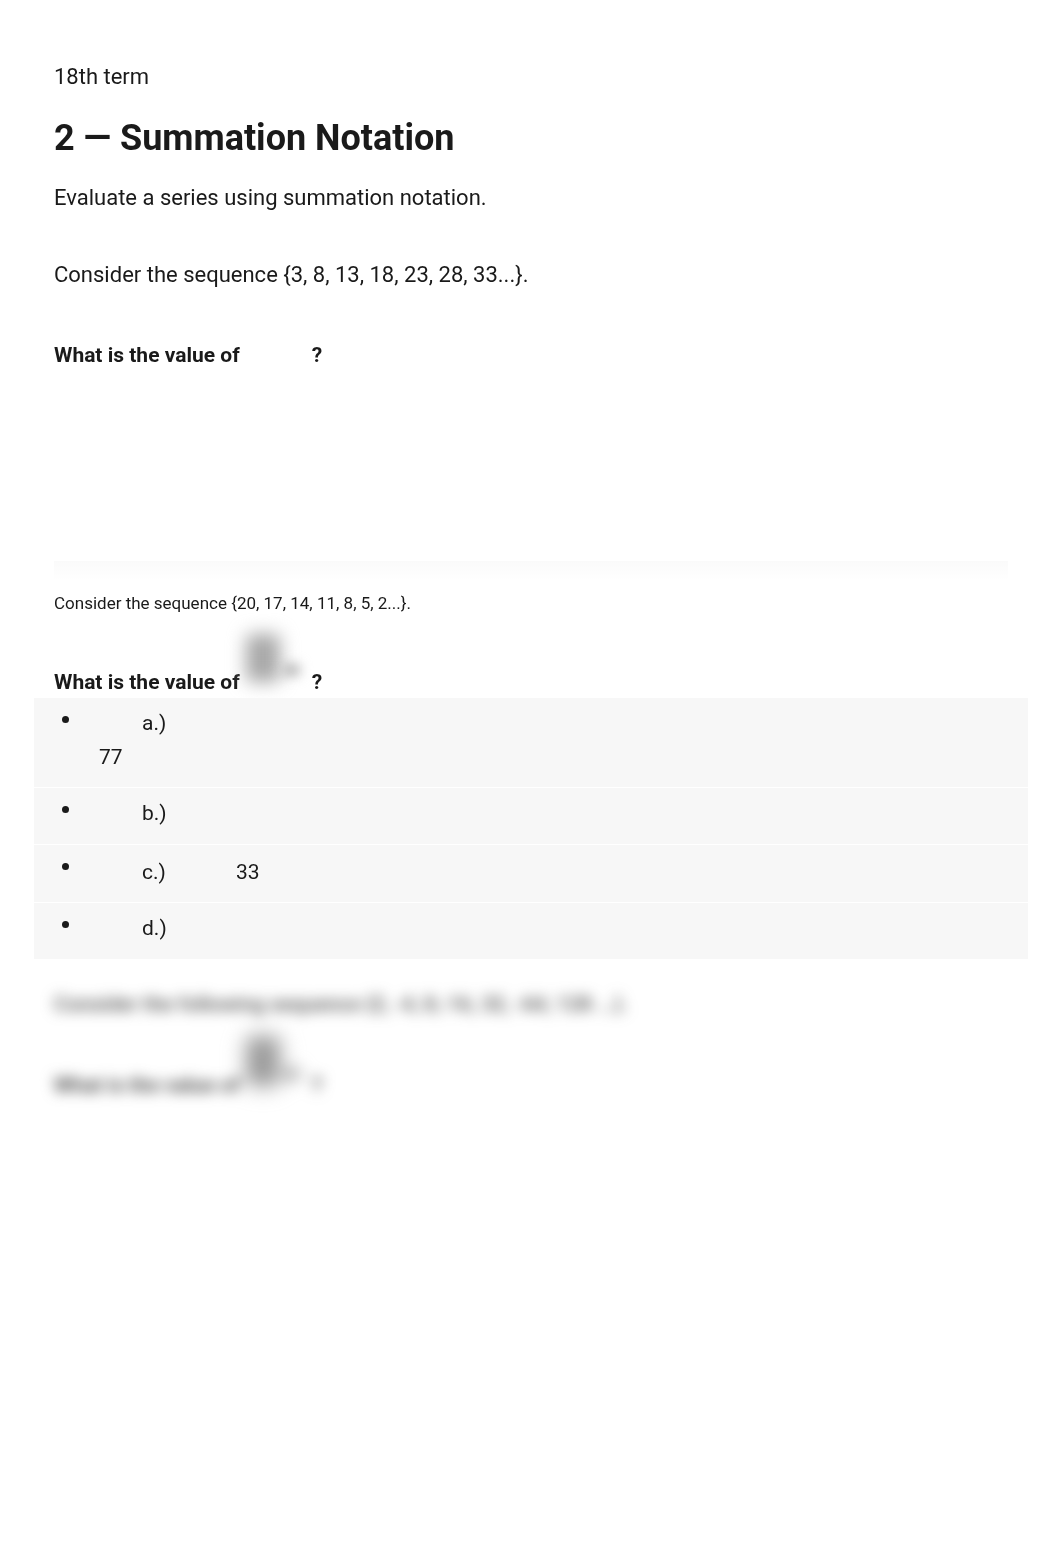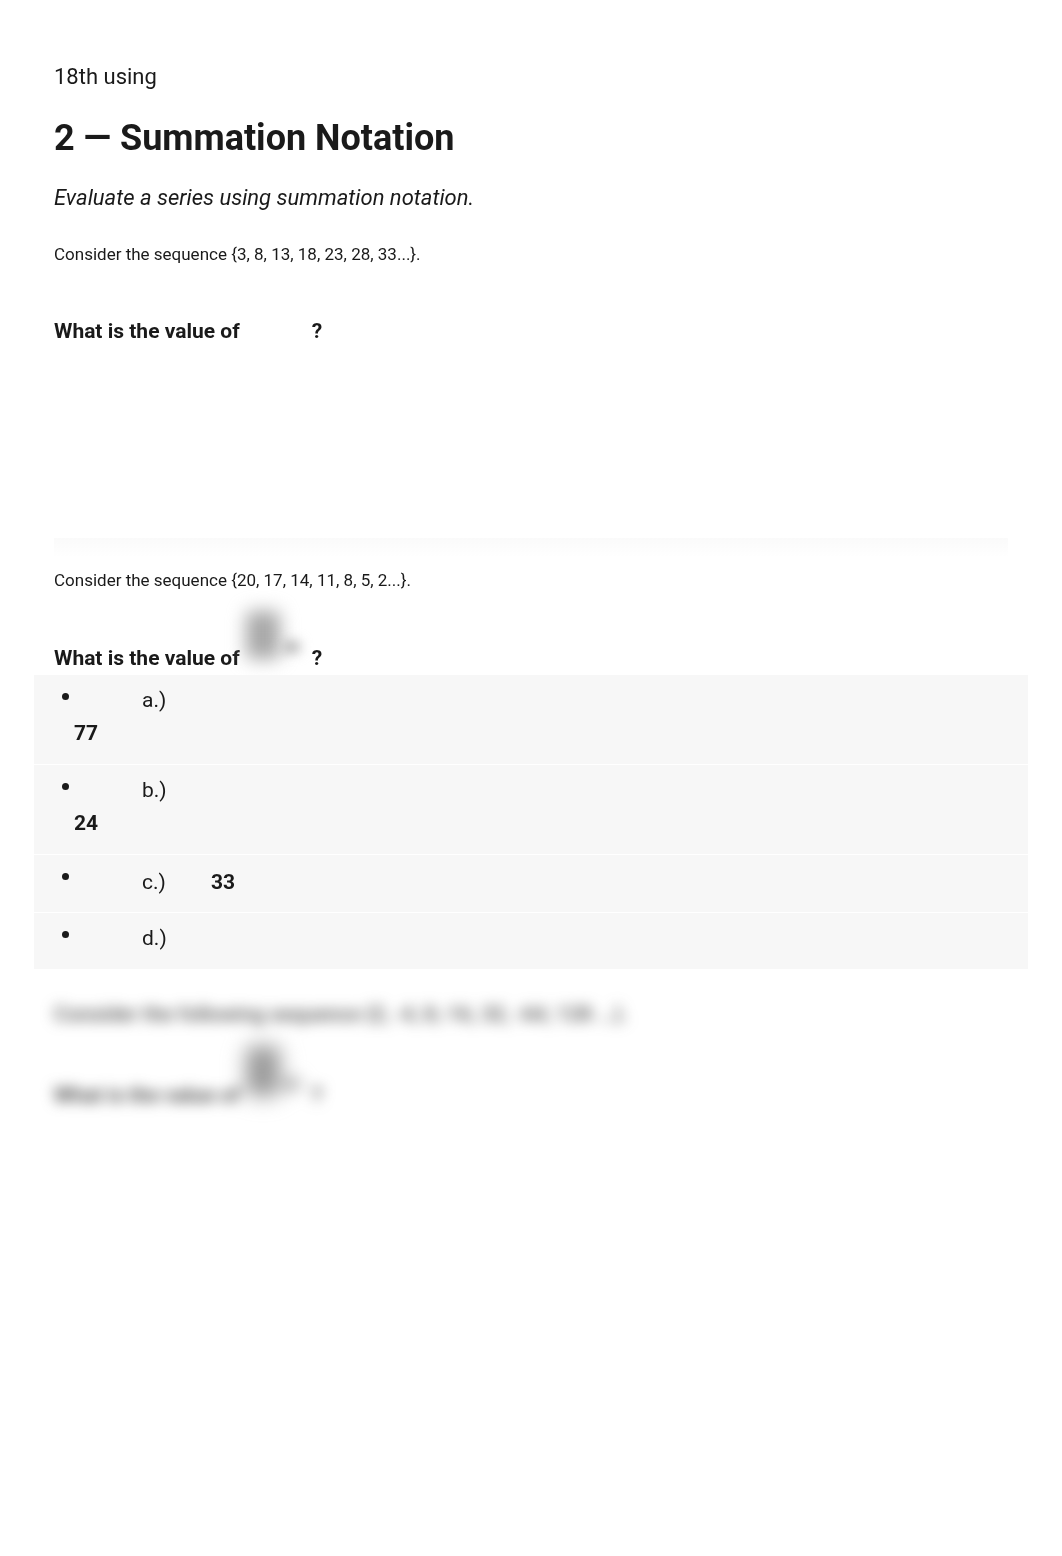--- a/index.html
+++ b/index.html
@@ -20,25 +20,24 @@
       font-size: 22px;
       margin-bottom: 18px;
     }
     .section-heading {
       font-size: 36px;
       font-weight: 700;
       margin-bottom: 16px;
     }
     .desc {
       font-size: 22px;
-      margin-bottom: 28px;
-      font-style: italic;
+      margin-bottom: 44px;
     }
     .sequence-line {
-      font-size: 17px;
+      font-size: 22px;
       margin-bottom: 28px;
     }
     .question-line {
       font-size: 21px;
       font-weight: 700;
       margin-top: 40px;
       margin-bottom: 20px;
       display: flex;
       align-items: flex-end;
       gap: 6px;
@@ -119,24 +118,23 @@
       width: 7px;
       height: 7px;
       background: #1a1a1a;
       border-radius: 50%;
     }
     .answer-row .label {
       margin-left: 108px;
       font-size: 21px;
     }
     .answer-row .value {
-      margin-left: 40px;
+      margin-left: 65px;
       font-size: 21px;
       margin-top: 2px;
-      font-weight: bold;
     }
     .answer-row.highlighted .label {
       display: inline-block;
       position: relative;
     }
     .answer-row.highlighted .label::before {
       content: "";
       position: absolute;
       left: -70px;
       right: -10px;
@@ -212,21 +210,21 @@
       border-radius: 3px;
       top: -10px;
       left: 36px;
       filter: blur(5px);
     }
     .bottom-space { height: 480px; }
   </style>
 </head>
 <body>
 
-<div class="top-text">18th using</div>
+<div class="top-text">18th term</div>
 
 <h2 class="section-heading">2 — Summation Notation</h2>
 
 <p class="desc">Evaluate a series using summation notation.</p>
 
 <p class="sequence-line">Consider the sequence {3, 8, 13, 18, 23, 28, 33...}.</p>
 
 <div class="question-line">
   <span>What is the value of</span>
   <span class="sigma-slot"></span>
@@ -247,21 +245,20 @@
 
   <div class="answers-container">
     <div class="answer-row">
       <div class="dot"></div>
       <div class="label"><span>a.)</span></div>
       <div class="value"><span>77</span></div>
     </div>
     <div class="answer-row">
       <div class="dot"></div>
       <div class="label"><span>b.)</span></div>
-      <div class="value"><span>24</span></div>
     </div>
     <div class="answer-row highlighted">
       <div class="dot"></div>
       <div class="label"><span>c.)</span></div>
       <div class="value"><span>33</span></div>
     </div>
     <div class="answer-row">
       <div class="dot"></div>
       <div class="label"><span>d.)</span></div>
     </div>

